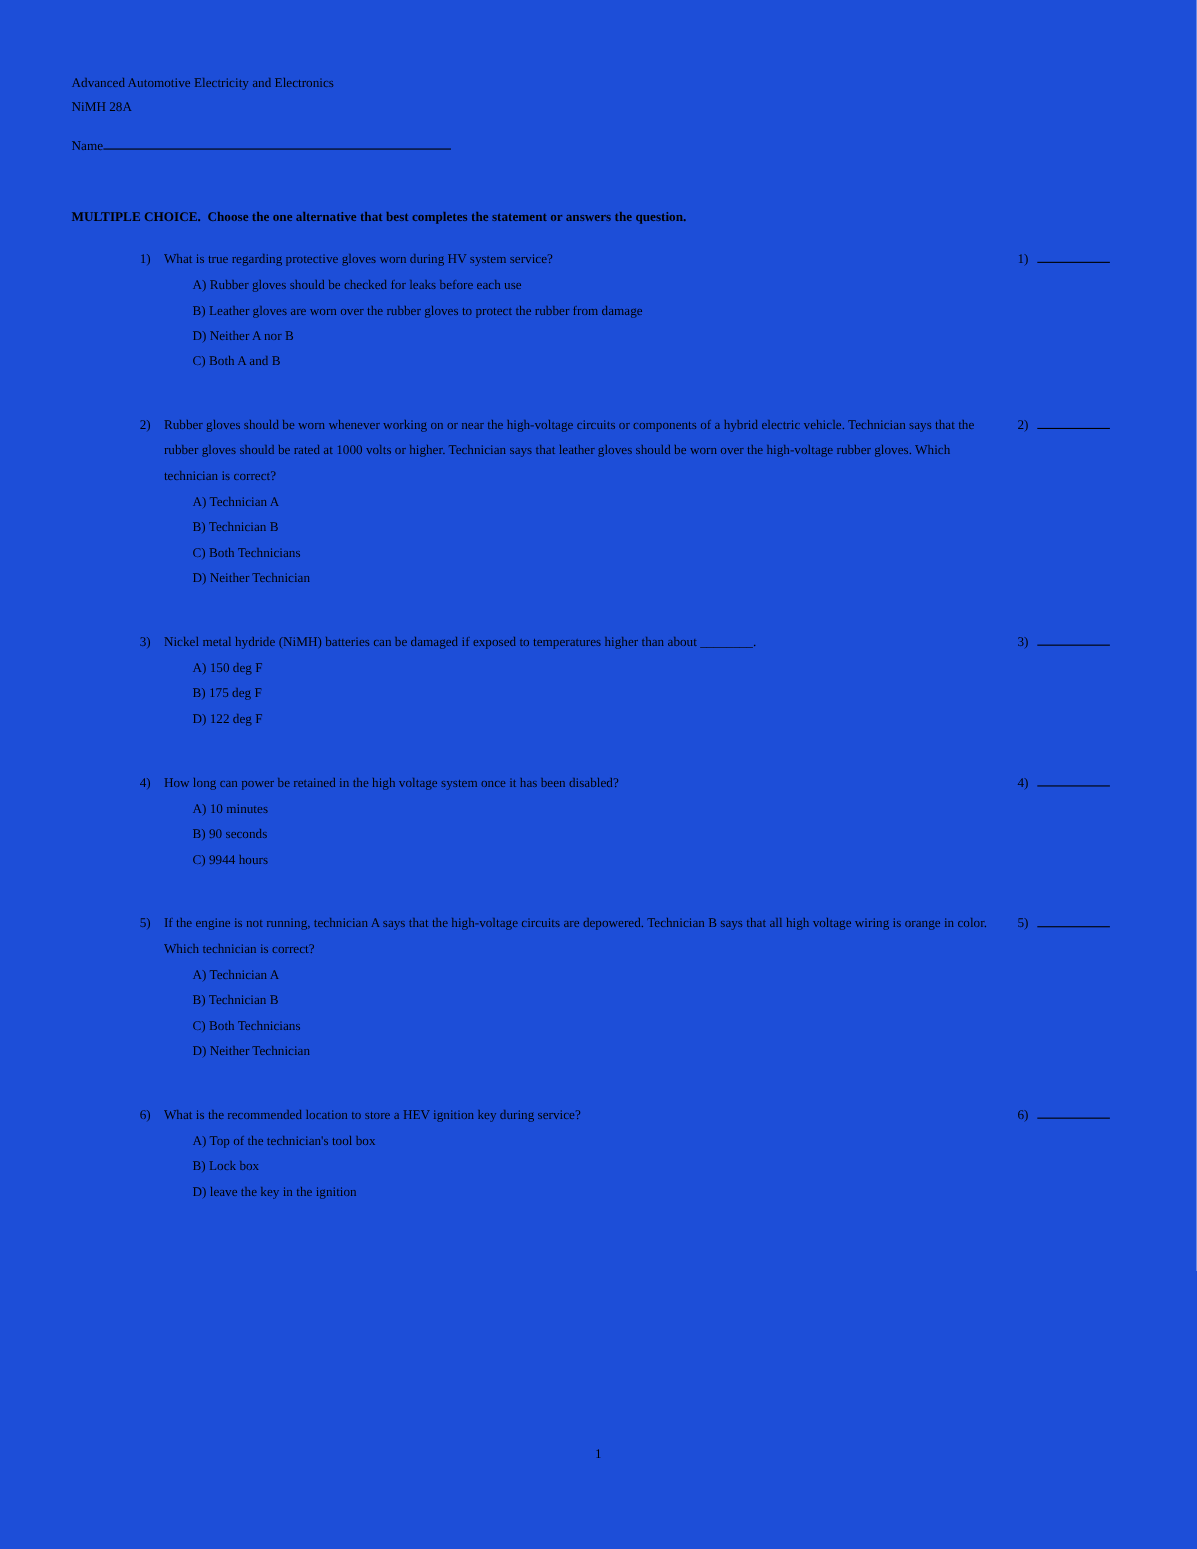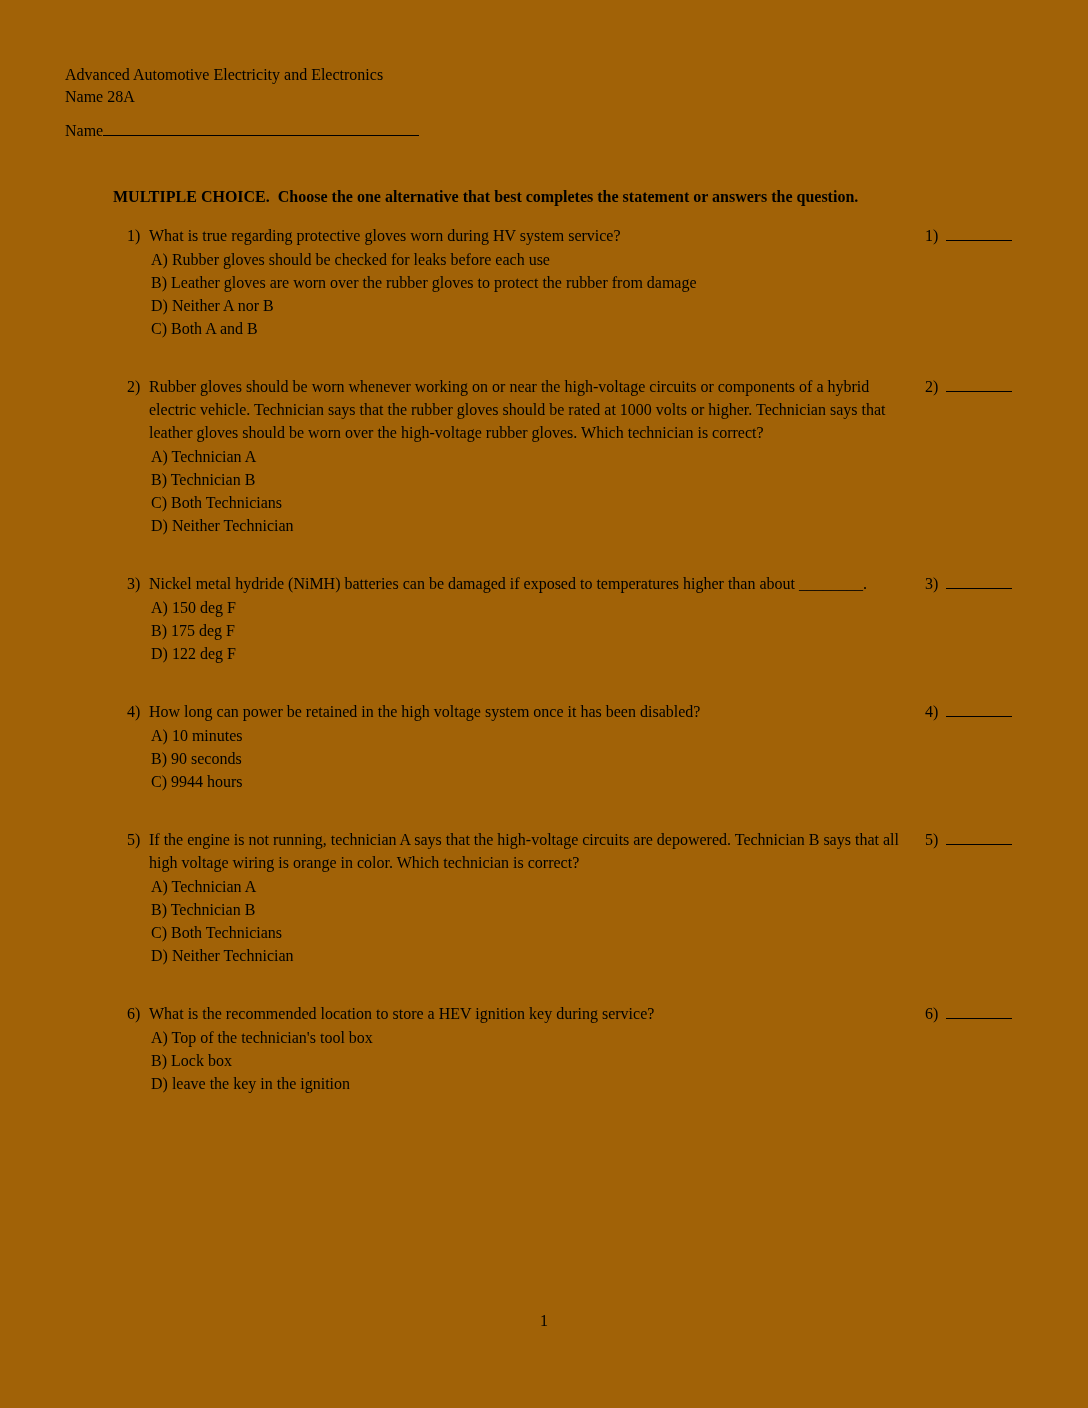--- a/index.html
+++ b/index.html
@@ -1,24 +1,24 @@
 <!DOCTYPE html>
 <html><head>
 <meta charset="utf-8">
 <style>
   * { box-sizing: border-box; }
   html, body { margin: 0; padding: 0; background: #ffffff; }
   .page {
     position: relative;
     width: 1088px;
     height: 1408px;
-    background: #a16207;
+    background: #1d4ed8;
     color: #000000;
     font-family: "Liberation Serif", "DejaVu Serif", serif;
-    font-size: 16px;
+    font-size: 12px;
     overflow: hidden;
   }
   .header-block {
     position: absolute;
     left: 65px;
     top: 64px;
     line-height: 22px;
   }
   .name-line {
     position: absolute;
@@ -33,39 +33,38 @@
     vertical-align: baseline;
   }
   .instructions {
     position: absolute;
     left: 65px;
     top: 186px;
     width: 960px;
     font-weight: bold;
     white-space: pre-wrap;
     line-height: 22px;
-    margin-left: 48px;
   }
   .questions {
     position: absolute;
     left: 127px;
     top: 224px;
     width: 898px;
   }
   .question {
     display: flex;
     justify-content: space-between;
     align-items: flex-start;
     margin-bottom: 35px;
   }
   .q-left { width: 782px; }
   .q-head { display: flex; line-height: 23px; }
   .q-num { flex: none; width: 22px; }
   .q-text { flex: 1; line-height: 23px; }
-  .choices { margin-left: 24px; margin-top: 1px; }
+  .choices { margin-left: 48px; margin-top: 1px; }
   .choice { line-height: 23px; }
   .q-ans {
     flex: none;
     width: 100px;
     line-height: 23px;
     white-space: nowrap;
   }
   .ans-blank {
     display: inline-block;
     width: 66px;
@@ -82,21 +81,21 @@
     line-height: 22px;
   }
 </style>
 </head>
 <body>
 
 <div class="page">
 
   <div class="header-block">
     <div>Advanced Automotive Electricity and Electronics</div>
-    <div>Name 28A</div>
+    <div>NiMH 28A</div>
   </div>
 
   <div class="name-line">
     <span>Name</span><span class="name-underline"></span>
   </div>
 
   <div class="instructions">MULTIPLE CHOICE.  Choose the one alternative that best completes the statement or answers the question.</div>
 
   <div class="questions">
 

